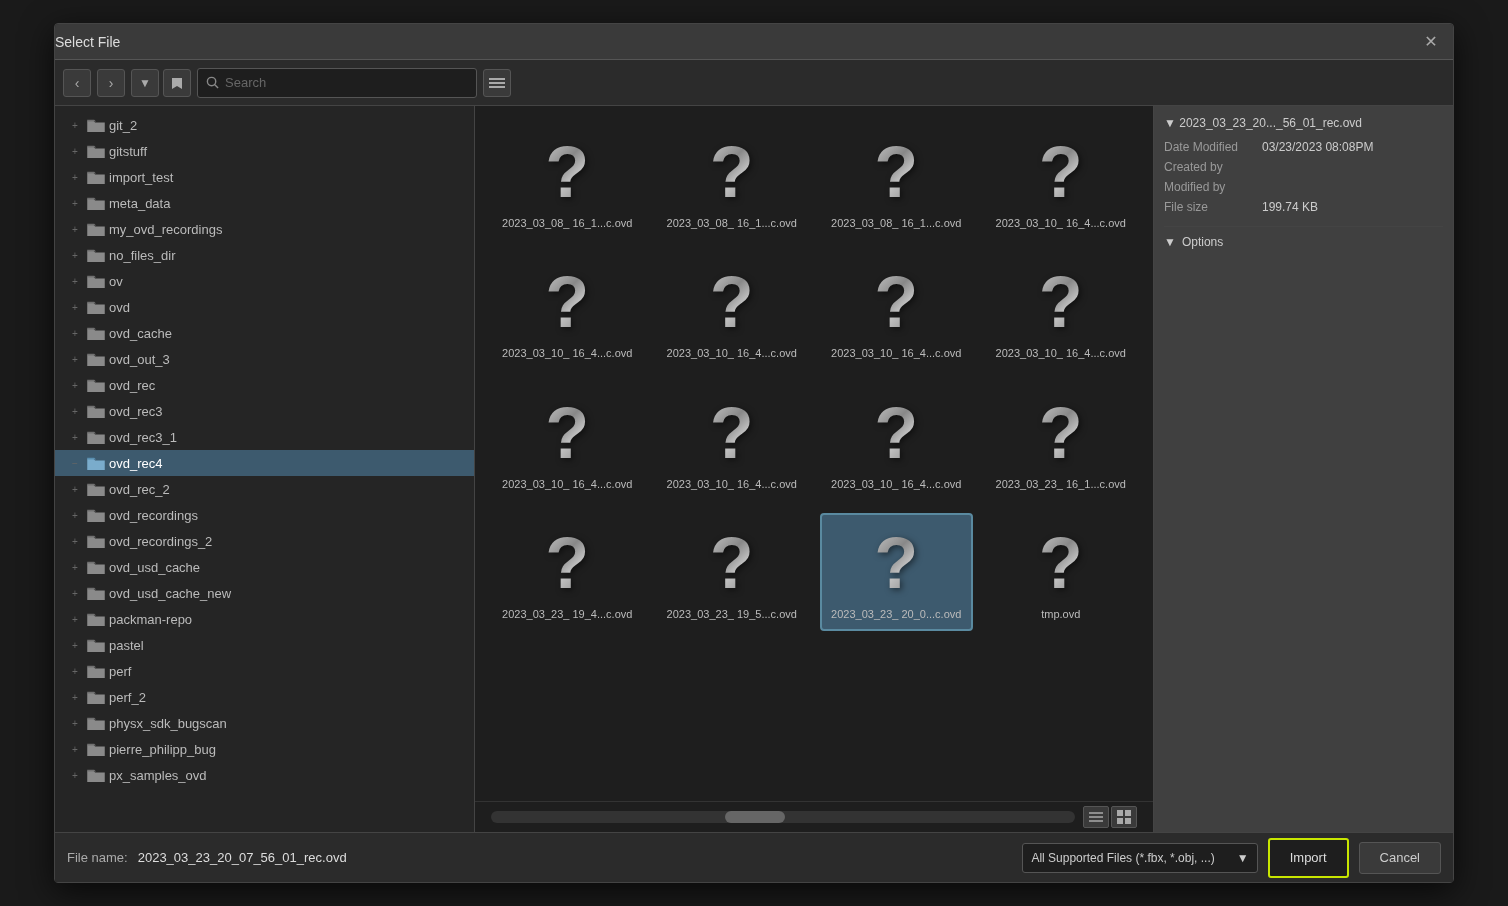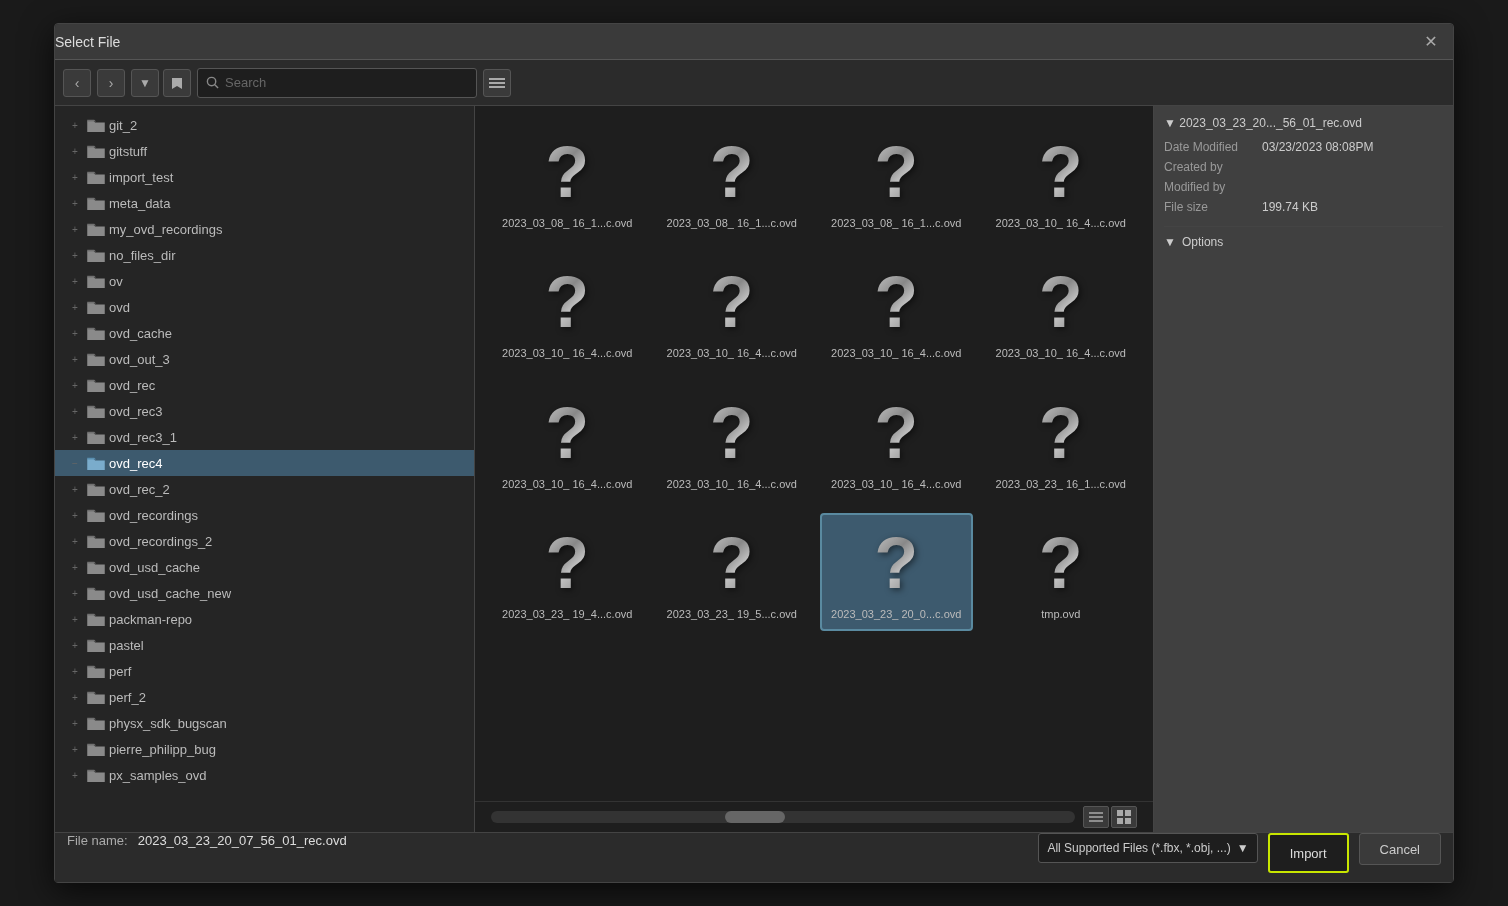--- a/index.html
+++ b/index.html
@@ -321,21 +321,21 @@
       gap: 6px;
       color: #ccc;
       cursor: pointer;
       font-size: 12px;
     }
     .bottom-bar {
       background: #2b2b2b;
       border-top: 1px solid #444;
       height: 50px;
       display: flex;
-      align-items: flex-start;
+      align-items: center;
       padding: 0 12px;
       gap: 10px;
     }
     .filename-label {
       color: #aaa;
       font-size: 13px;
       white-space: nowrap;
     }
     .filename-value {
       color: #ddd;
@@ -345,21 +345,21 @@
     .file-type-select {
       background: #1e1e1e;
       border: 1px solid #555;
       color: #ccc;
       padding: 4px 8px;
       height: 30px;
       font-size: 12px;
       border-radius: 3px;
       display: flex;
       align-items: center;
-      gap: 6px;
+      gap: 22px;
       cursor: pointer;
     }
     .import-btn {
       background: #1e1e1e;
       border: 2px solid #c8e600;
       color: #ddd;
       padding: 16px 20px;
       height: 40px;
       font-size: 13px;
       border-radius: 3px;

